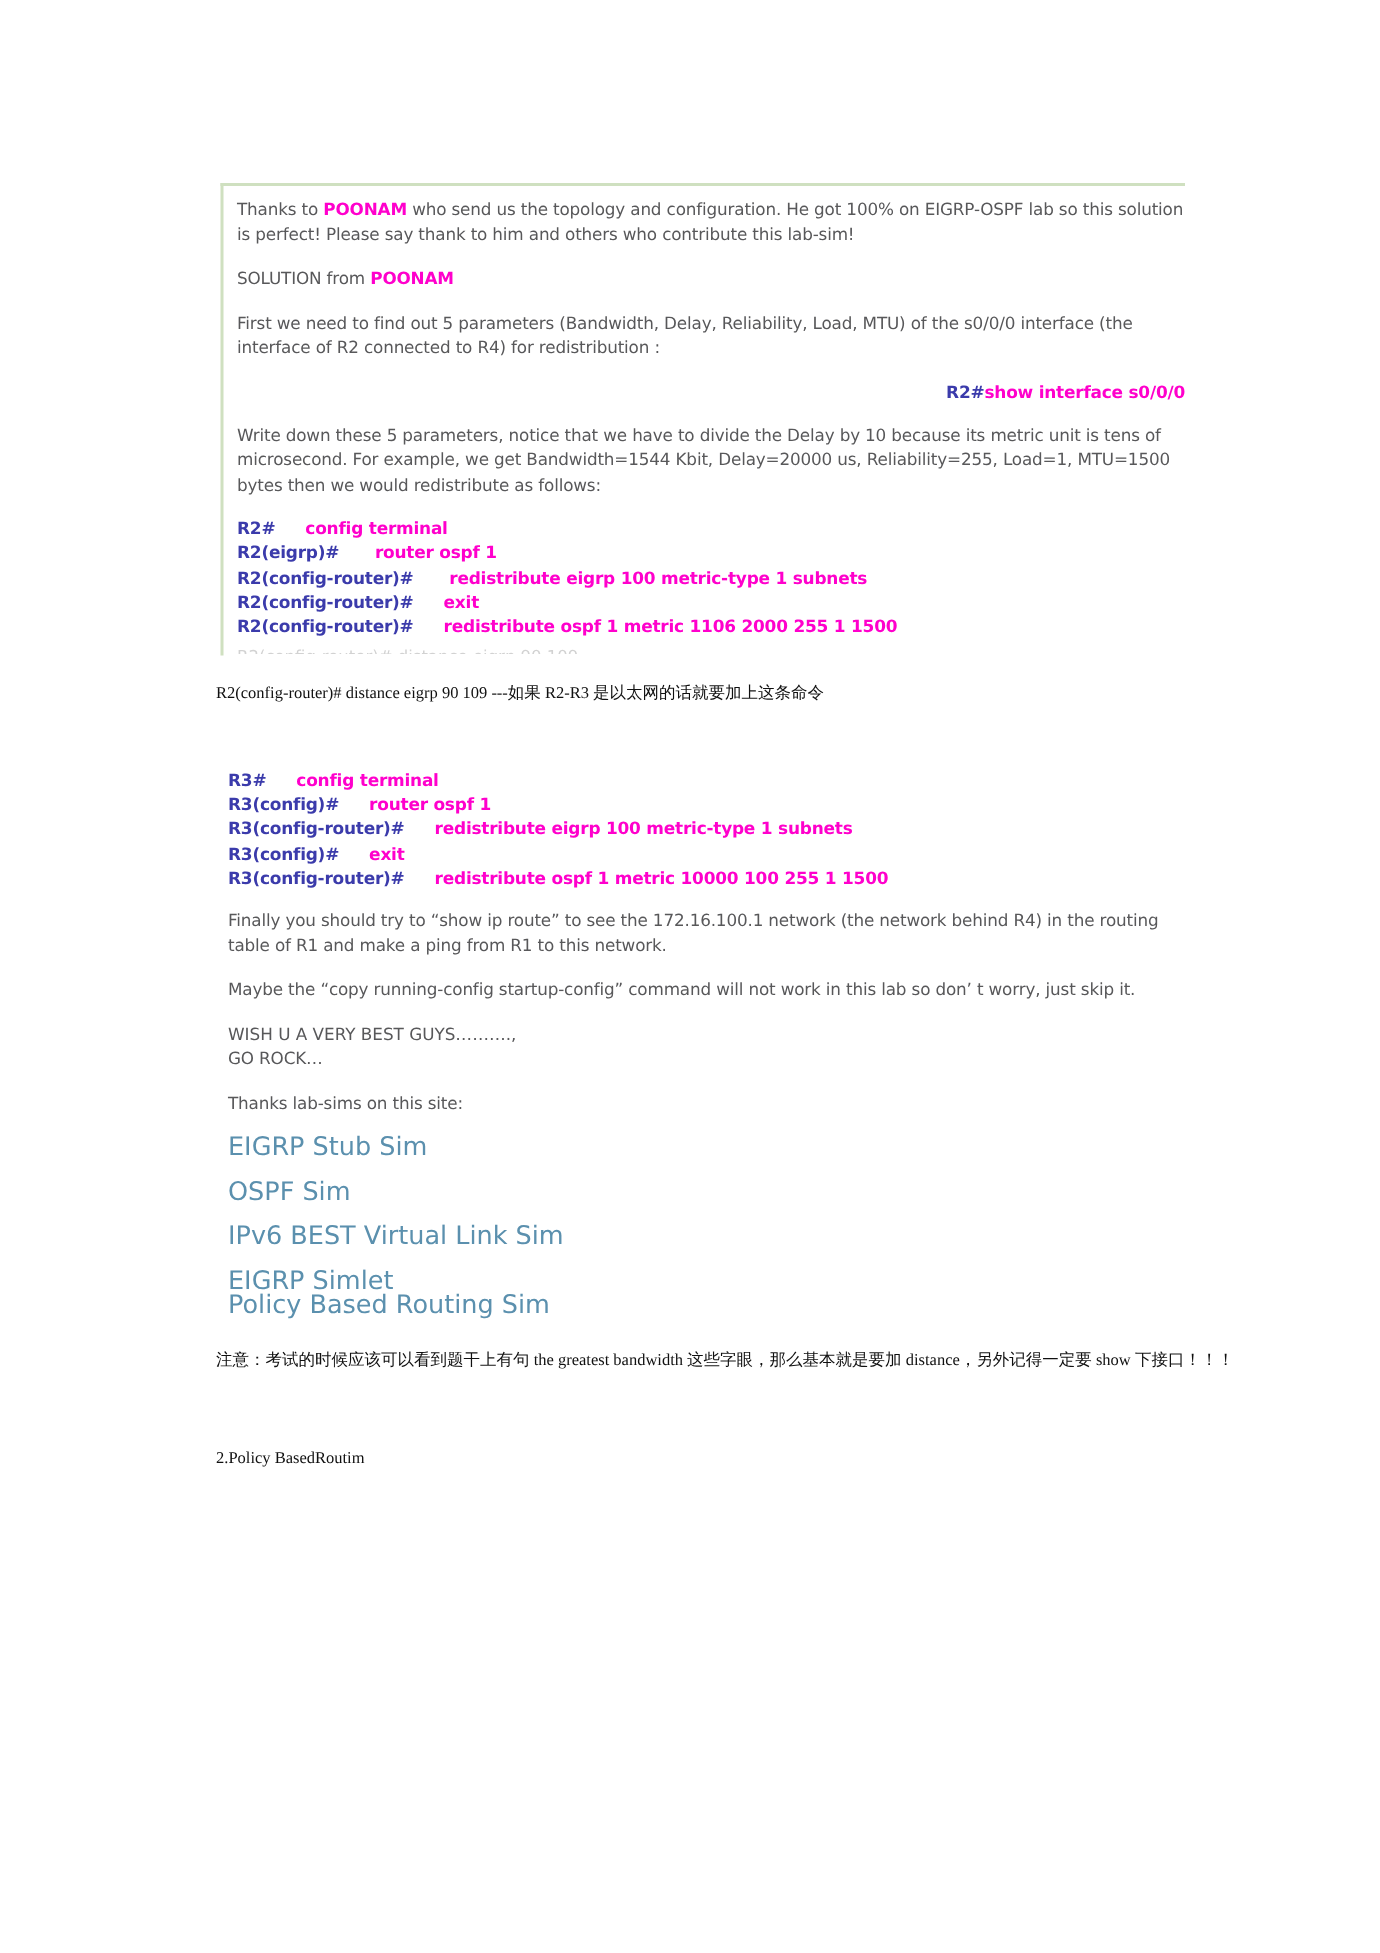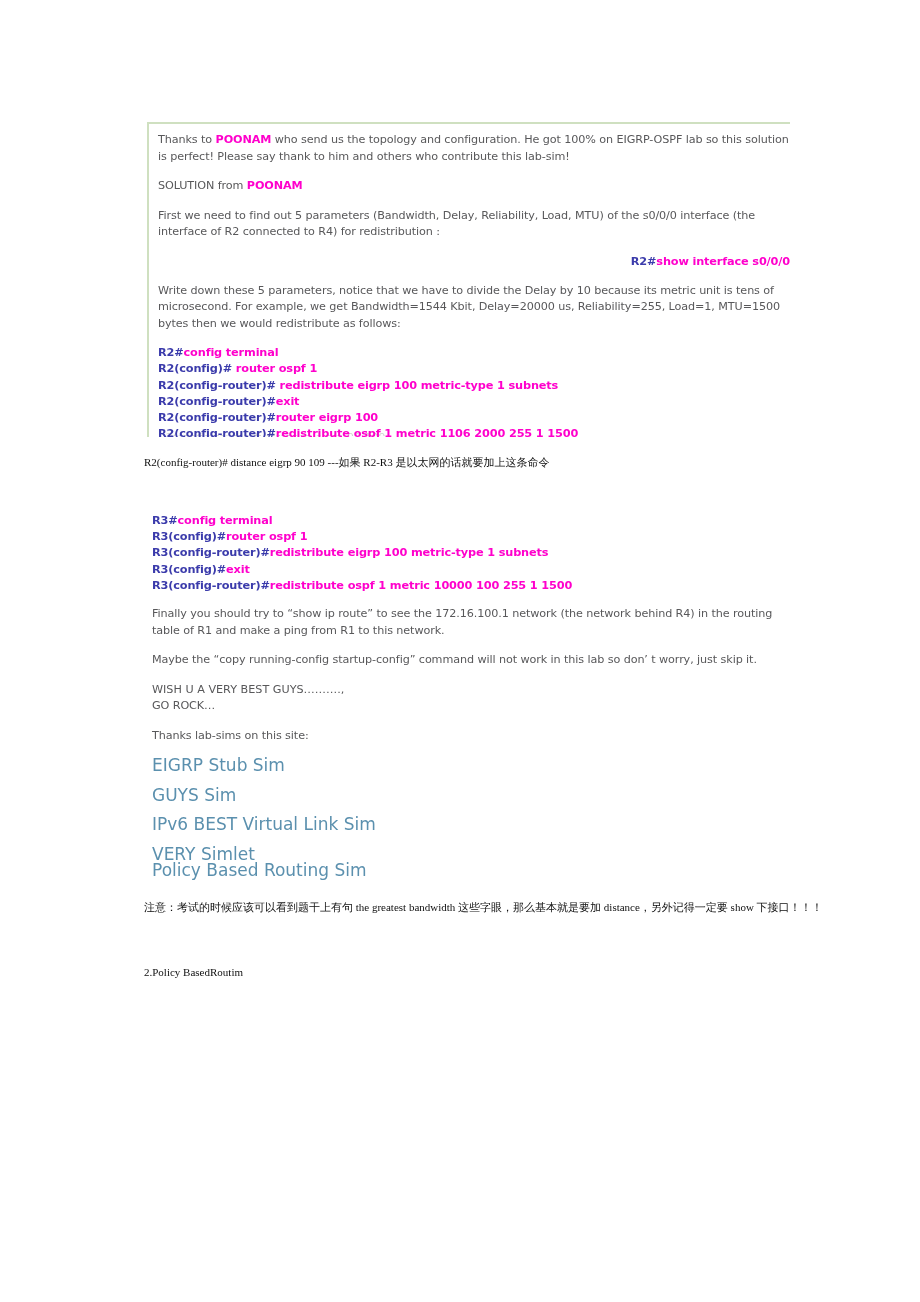--- a/index.html
+++ b/index.html
@@ -70,21 +70,21 @@
     z-index: 2;
   }
   .cli .line {
     font-size: 11.3px;
     line-height: 16.2px;
     font-weight: bold;
     white-space: pre;
     letter-spacing: -0.15px;
   }
   .cli .prompt { color: #3b3bab; }
-  .cli .cmd    { color: #ff00cc; }
+  .cli .cmd    { color: #ff00cc; margin-left: 20px; }
 
   .cli-single {
     margin: 0 0 13px 0;
     font-size: 11.3px;
     line-height: 16.2px;
     font-weight: bold;
     white-space: pre;
     letter-spacing: -0.15px;
     position: relative;
     z-index: 2;
@@ -167,24 +167,23 @@
       <p class="p"><span>SOLUTION from </span><span class="hl-pink">POONAM</span></p>
 
       <p class="p">First we need to find out 5 parameters (Bandwidth, Delay, Reliability, Load, MTU) of the s0/0/0 interface (the interface of R2 connected to R4) for redistribution :</p>
 
       <div class="cli-single"><span class="prompt" style="color:#3b3bab">R2#</span><span class="cmd" style="color:#ff00cc">show interface s0/0/0</span></div>
 
       <p class="p">Write down these 5 parameters, notice that we have to divide the Delay by 10 because its metric unit is tens of microsecond. For example, we get Bandwidth=1544 Kbit, Delay=20000 us, Reliability=255, Load=1, MTU=1500 bytes then we would redistribute as follows:</p>
 
       <div class="cli">
         <div class="line"><span class="prompt">R2#</span><span class="cmd">config terminal</span></div>
-        <div class="line"><span class="prompt">R2(config)#</span><span class="cmd"> router ospf 1</span></div>
+        <div class="line"><span class="prompt">R2(eigrp)#</span><span class="cmd"> router ospf 1</span></div>
         <div class="line"><span class="prompt">R2(config-router)#</span><span class="cmd"> redistribute eigrp 100 metric-type 1 subnets</span></div>
         <div class="line"><span class="prompt">R2(config-router)#</span><span class="cmd">exit</span></div>
-        <div class="line"><span class="prompt">R2(config-router)#</span><span class="cmd">router eigrp 100</span></div>
         <div class="line"><span class="prompt">R2(config-router)#</span><span class="cmd">redistribute ospf 1 metric 1106 2000 255 1 1500</span></div>
       </div>
 
       <div class="sliver">R2(config-router)# distance eigrp 90 109</div>
     </div>
   </div>
 
   <div class="doc-p" id="note-distance">R2(config-router)# distance eigrp 90 109 ---如果 R2-R3 是以太网的话就要加上这条命令</div>
 
   <div class="shot" id="shot-bottom">
@@ -201,23 +200,23 @@
       <p class="p">Finally you should try to “show ip route” to see the 172.16.100.1 network (the network behind R4) in the routing table of R1 and make a ping from R1 to this network.</p>
 
       <p class="p">Maybe the “copy running-config startup-config” command will not work in this lab so don’ t worry, just skip it.</p>
 
       <p class="plain-small">WISH U A VERY BEST GUYS……….,</p>
       <p class="p">GO ROCK…</p>
 
       <p class="p">Thanks lab-sims on this site:</p>
 
       <div class="linkline">EIGRP Stub Sim</div>
-      <div class="linkline">GUYS Sim</div>
+      <div class="linkline">OSPF Sim</div>
       <div class="linkline">IPv6 BEST Virtual Link Sim</div>
-      <div class="linkline pair">VERY Simlet</div>
+      <div class="linkline pair">EIGRP Simlet</div>
       <div class="linkline pair2">Policy Based Routing Sim</div>
     </div>
   </div>
 
   <div class="doc-p" id="note-attention">注意：考试的时候应该可以看到题干上有句 the greatest bandwidth 这些字眼，那么基本就是要加 distance，另外记得一定要 show 下接口！！！</div>
 
   <div class="doc-p" id="note-policy">2.Policy BasedRoutim</div>
 
 </div>
 

